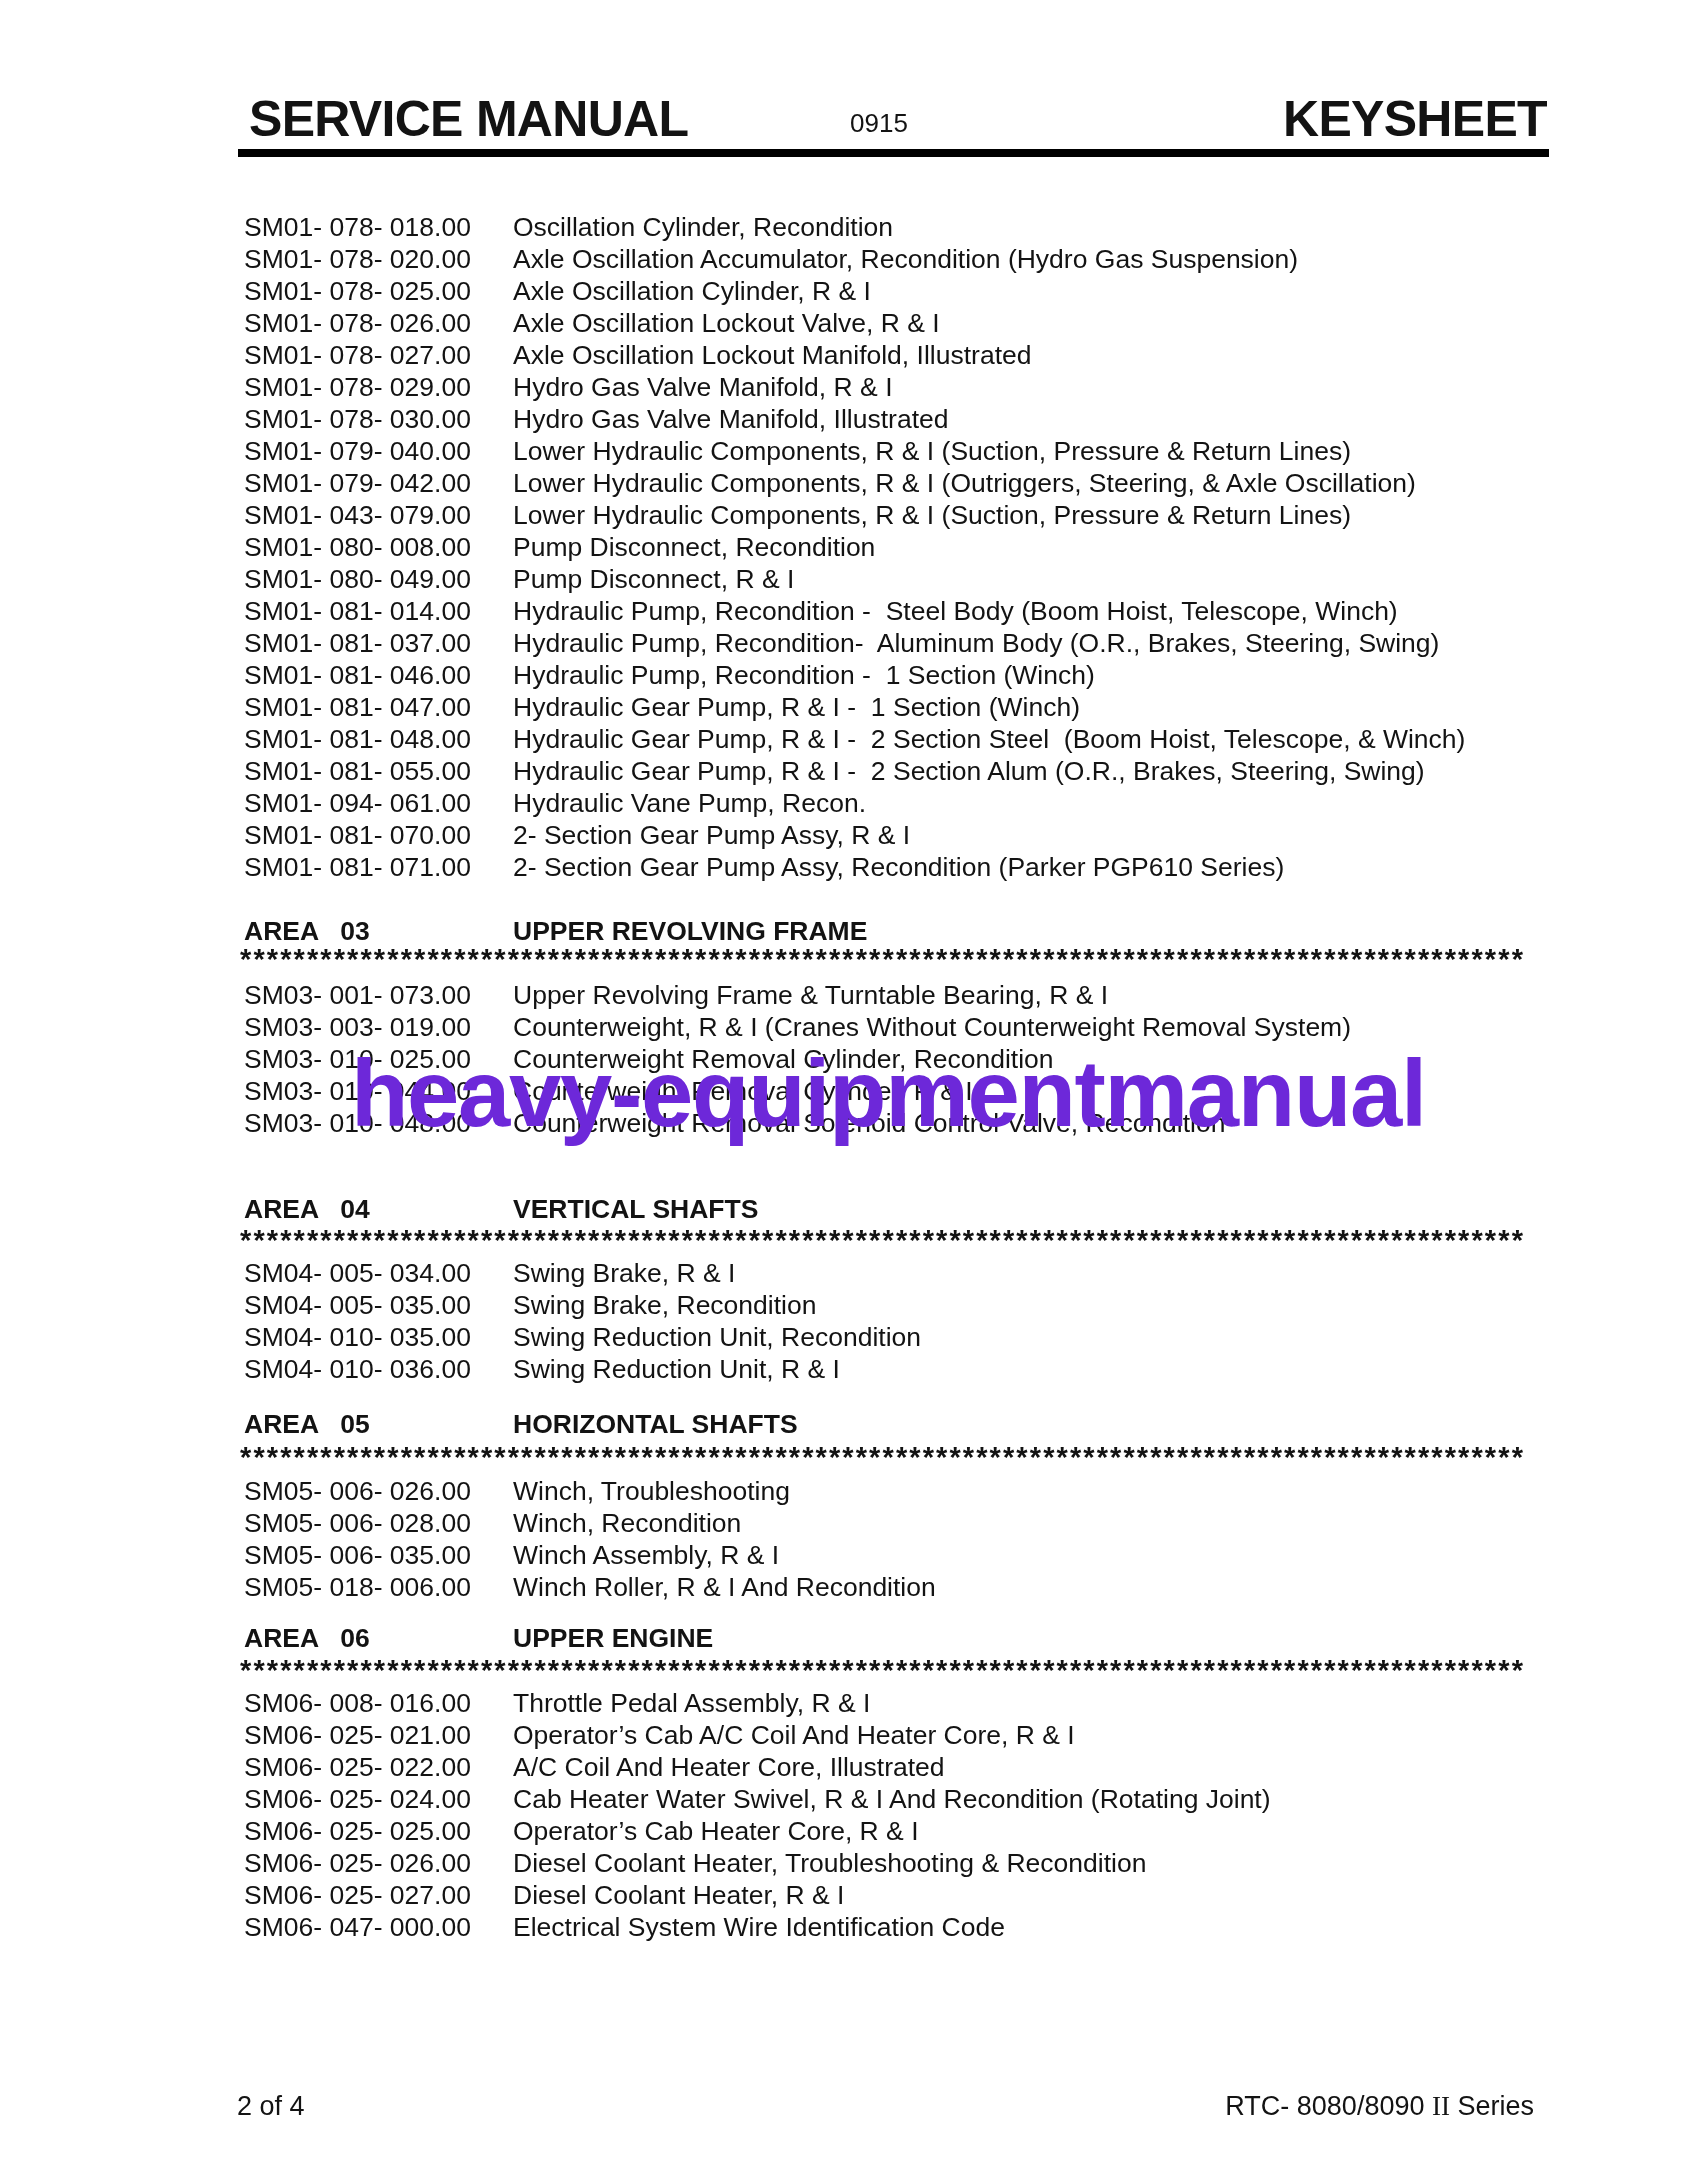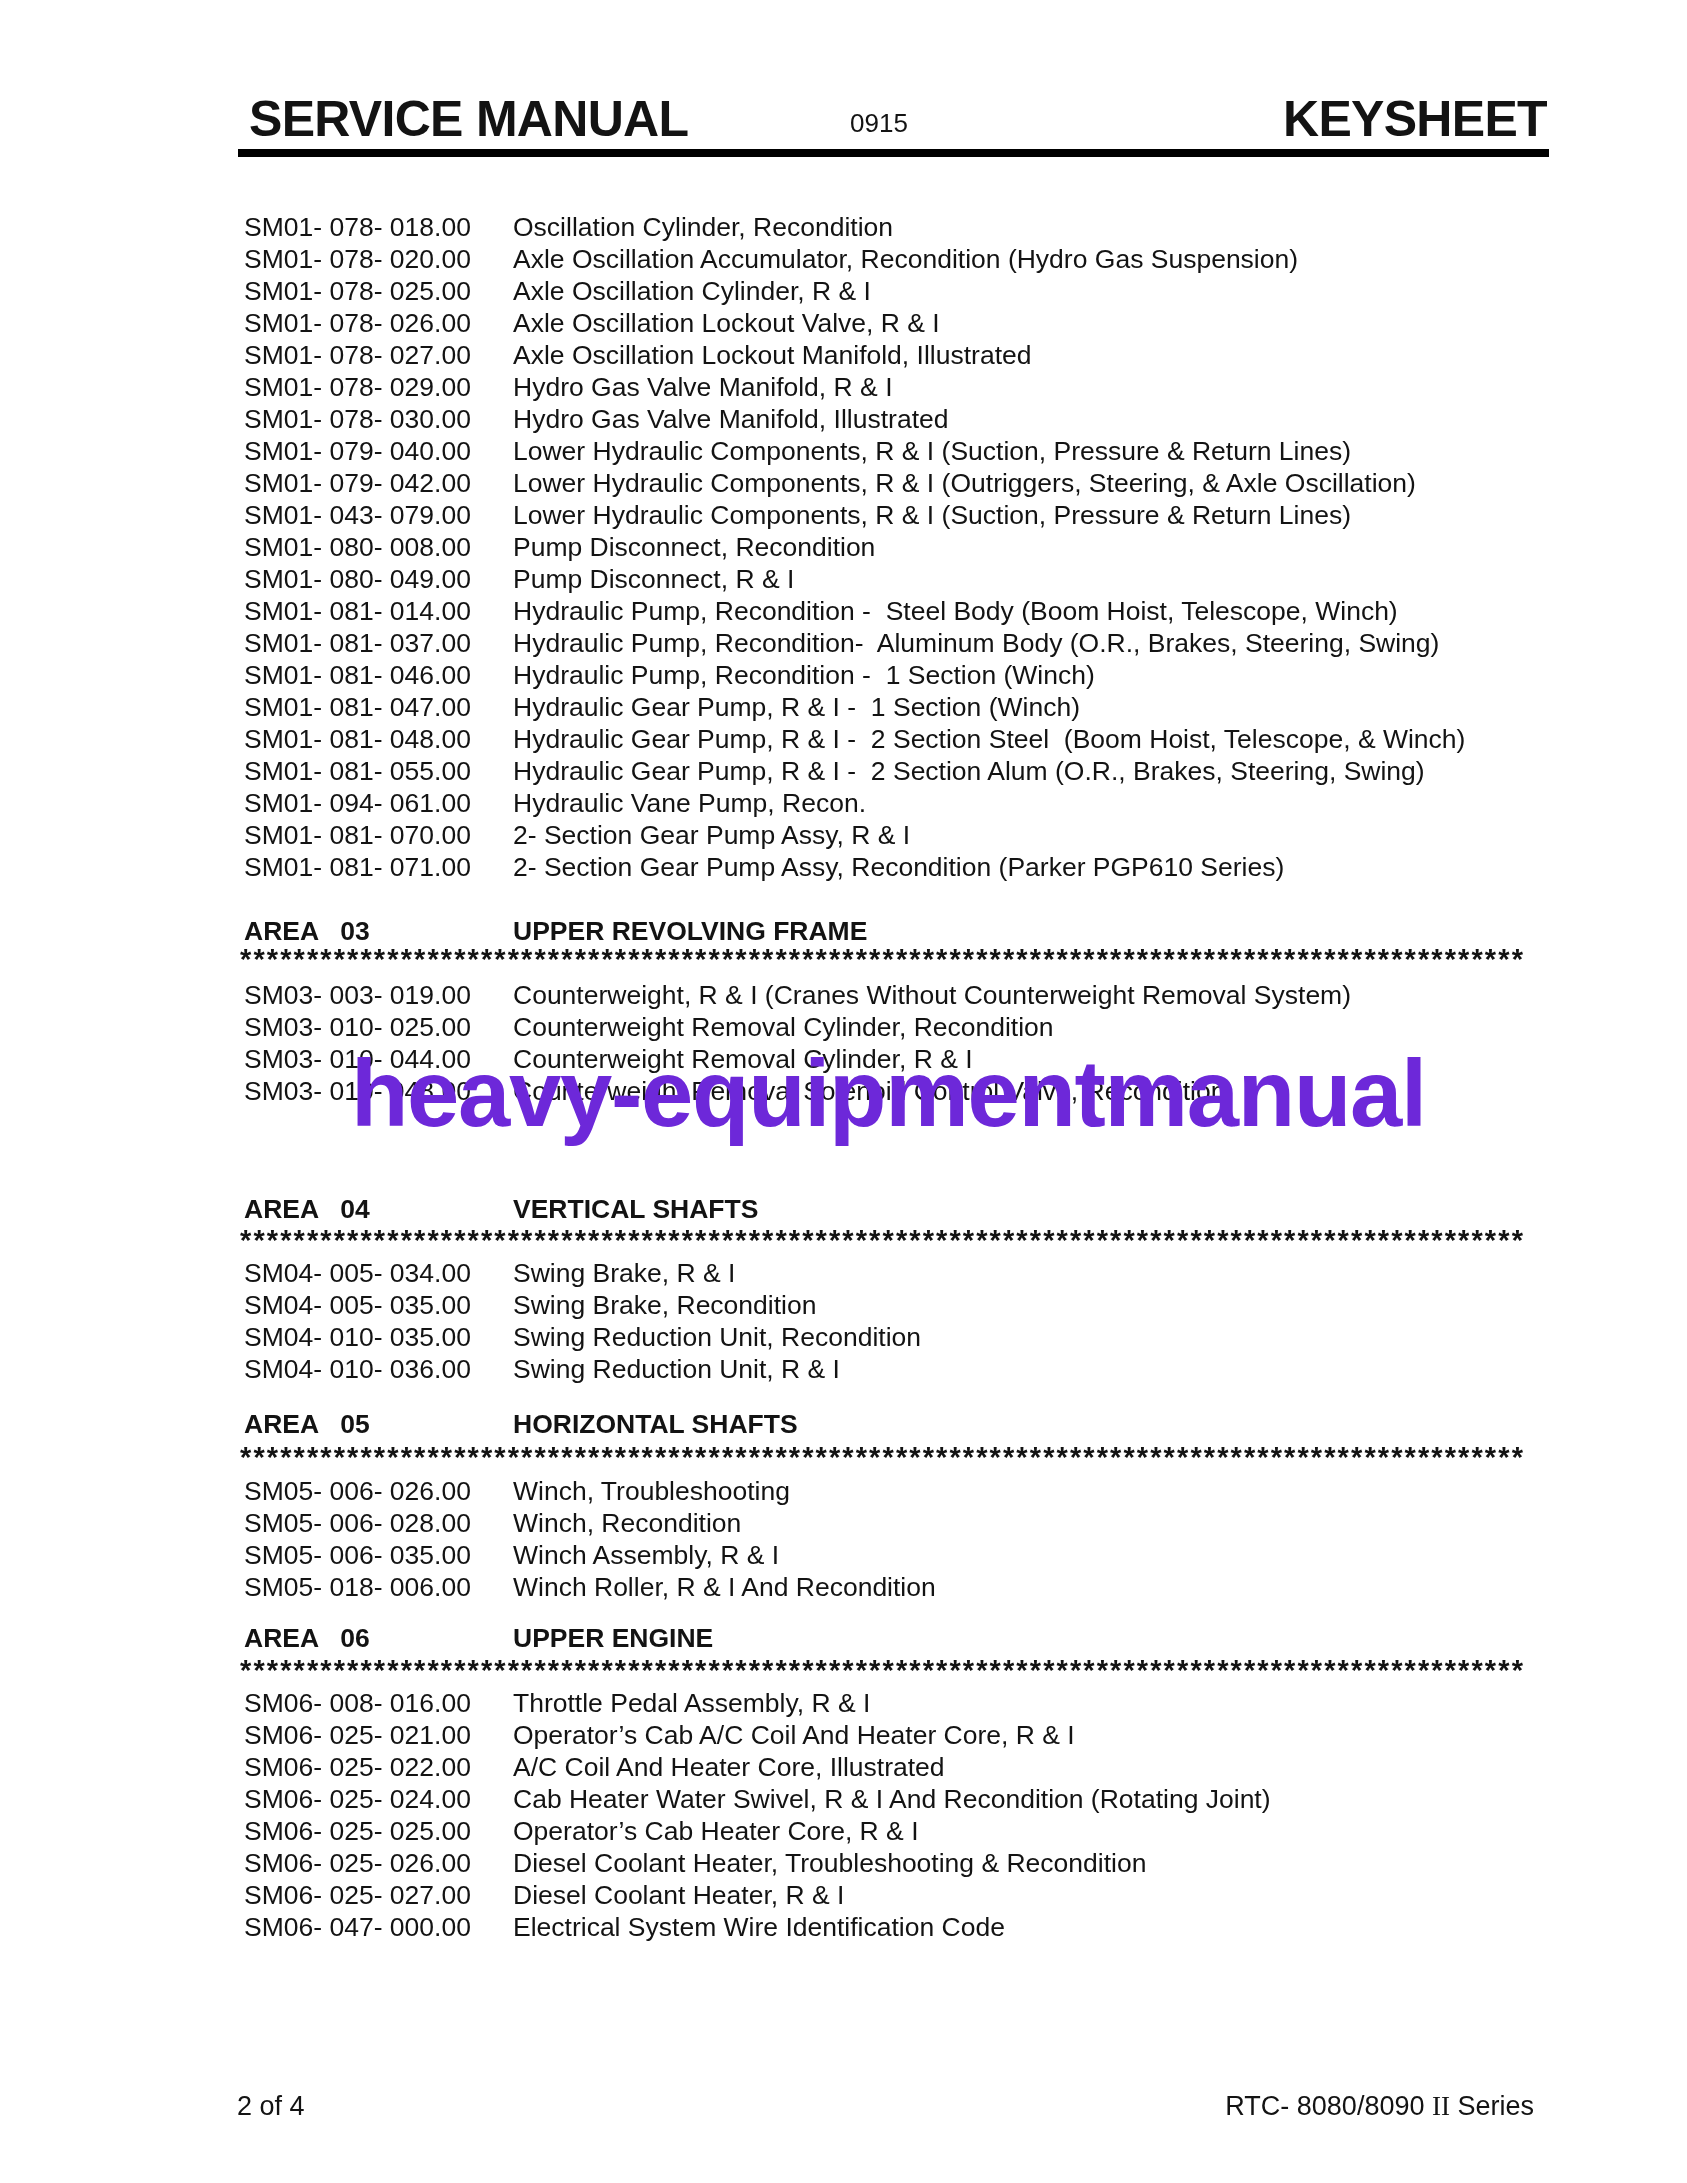--- a/index.html
+++ b/index.html
@@ -64,20 +64,21 @@
         <div class="row"><span class="code">SM01- 081- 047.00</span><span>Hydraulic Gear Pump, R &amp; I -  1 Section (Winch)</span></div>
         <div class="row"><span class="code">SM01- 081- 048.00</span><span>Hydraulic Gear Pump, R &amp; I -  2 Section Steel  (Boom Hoist, Telescope, &amp; Winch)</span></div>
         <div class="row"><span class="code">SM01- 081- 055.00</span><span>Hydraulic Gear Pump, R &amp; I -  2 Section Alum (O.R., Brakes, Steering, Swing)</span></div>
         <div class="row"><span class="code">SM01- 094- 061.00</span><span>Hydraulic Vane Pump, Recon.</span></div>
         <div class="row"><span class="code">SM01- 081- 070.00</span><span>2- Section Gear Pump Assy, R &amp; I</span></div>
         <div class="row"><span class="code">SM01- 081- 071.00</span><span>2- Section Gear Pump Assy, Recondition (Parker PGP610 Series)</span></div>
       </div>
       <div class="heading" style="top: 915px;"><span class="code">AREA   03</span><span>UPPER REVOLVING FRAME</span></div>
       <div class="stars" style="top: 943px;">************************************************************************************************</div>
       <div class="rows-block" style="top: 979px;">
+        <div class="row"><span class="code">SM03- 001- 073.00</span><span>Upper Revolving Frame &amp; Turntable Bearing, R &amp; I</span></div>
         <div class="row"><span class="code">SM03- 003- 019.00</span><span>Counterweight, R &amp; I (Cranes Without Counterweight Removal System)</span></div>
         <div class="row"><span class="code">SM03- 010- 025.00</span><span>Counterweight Removal Cylinder, Recondition</span></div>
         <div class="row"><span class="code">SM03- 010- 044.00</span><span>Counterweight Removal Cylinder, R &amp; I</span></div>
         <div class="row"><span class="code">SM03- 010- 048.00</span><span>Counterweight Removal Solenoid Control Valve, Recondition</span></div>
       </div>
       <div class="heading" style="top: 1193px;"><span class="code">AREA   04</span><span>VERTICAL SHAFTS</span></div>
       <div class="stars" style="top: 1224px;">************************************************************************************************</div>
       <div class="rows-block" style="top: 1257px;">
         <div class="row"><span class="code">SM04- 005- 034.00</span><span>Swing Brake, R &amp; I</span></div>
         <div class="row"><span class="code">SM04- 005- 035.00</span><span>Swing Brake, Recondition</span></div>

